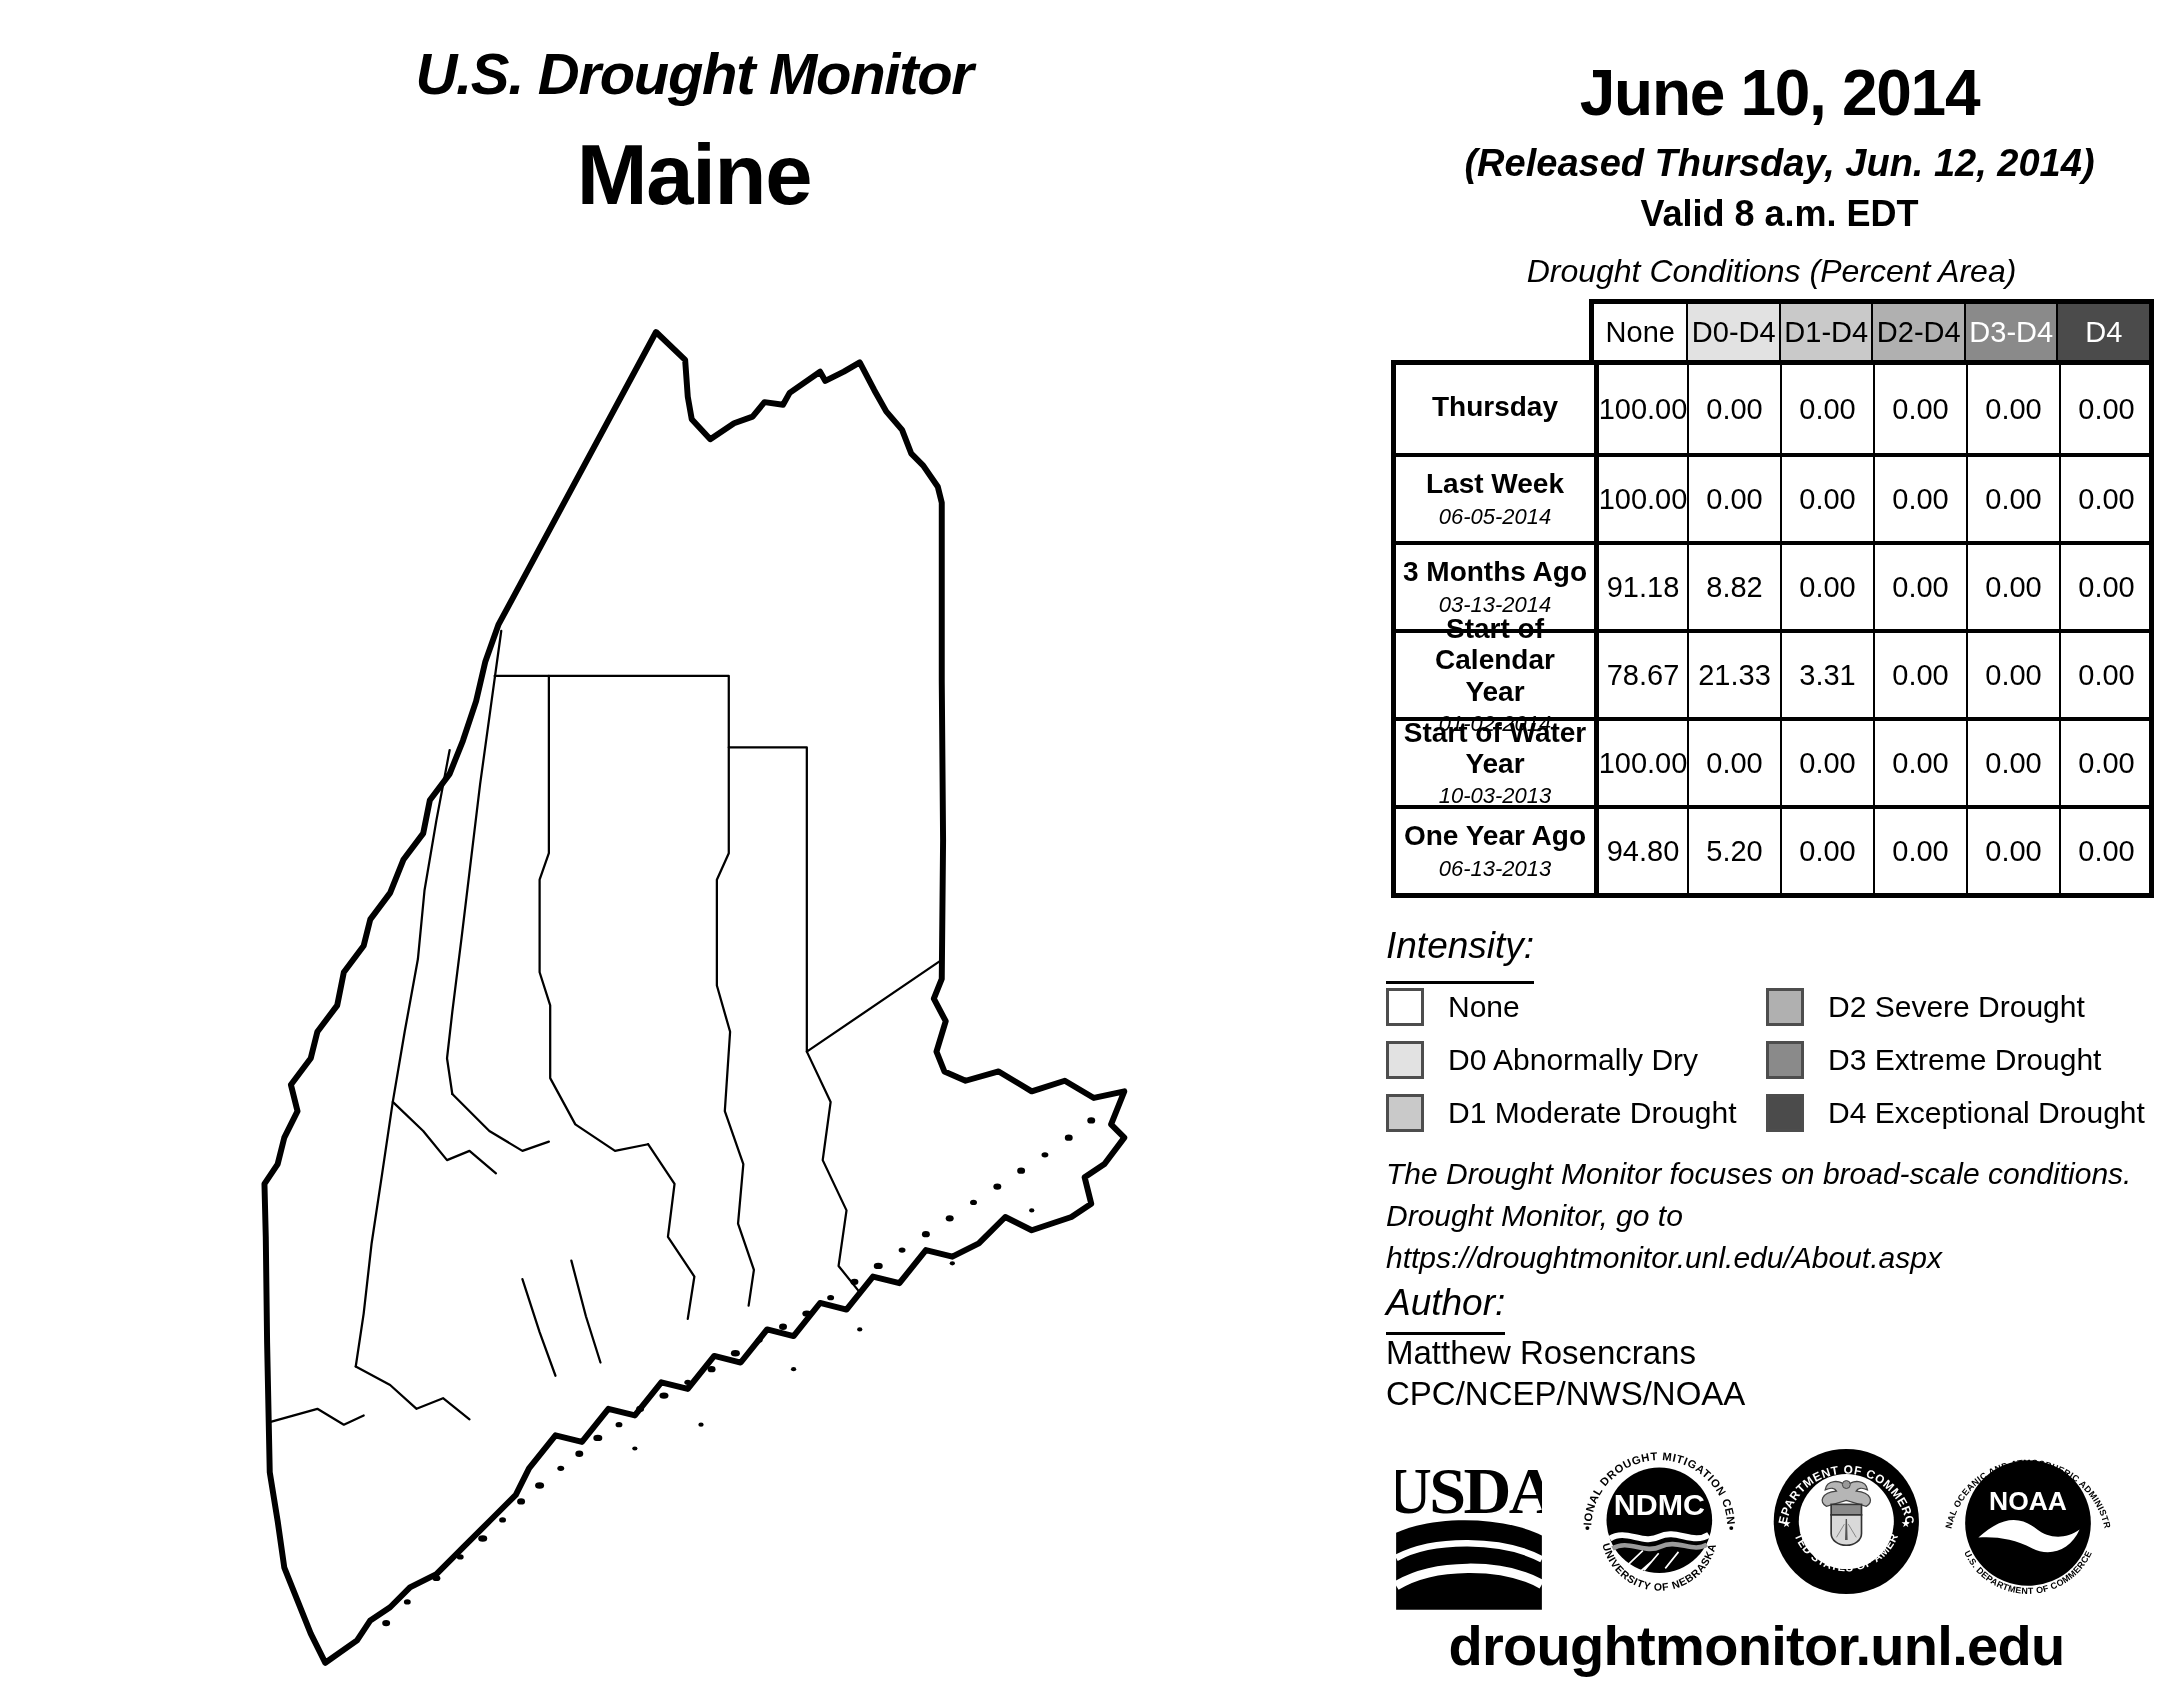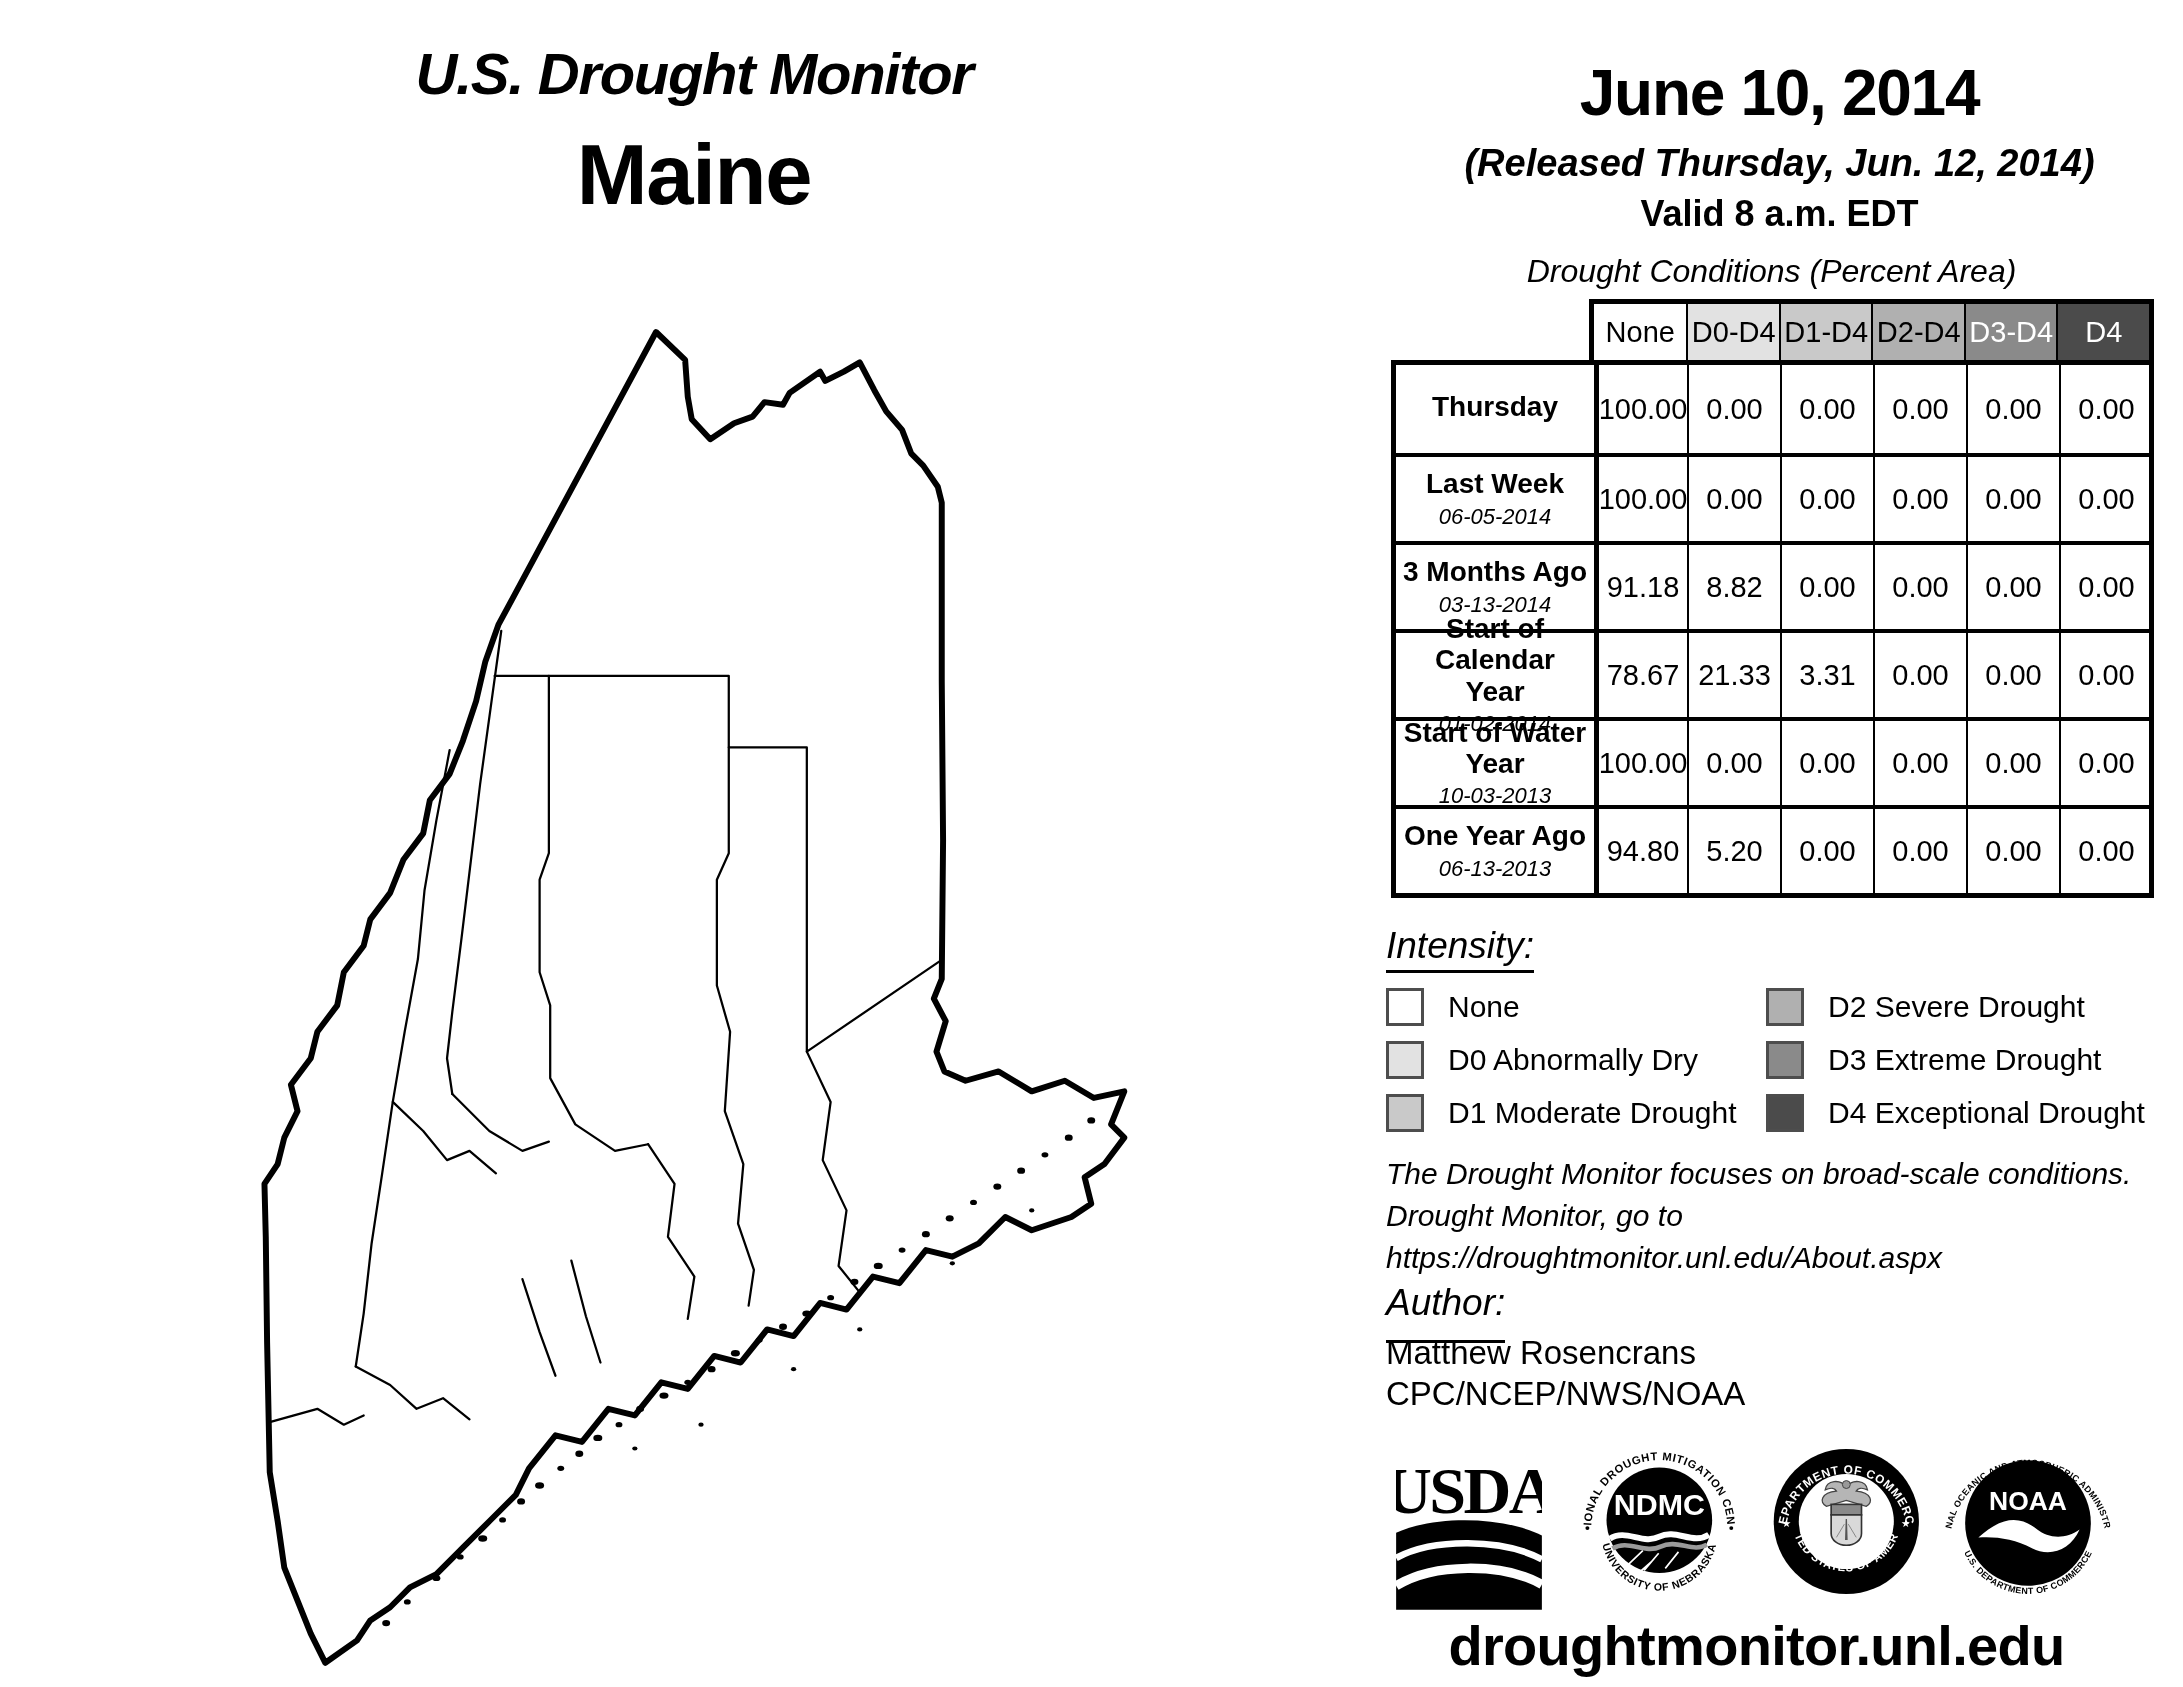--- a/index.html
+++ b/index.html
@@ -31,31 +31,31 @@
   .cell { height:88px; border-top:4px solid #000; display:flex; align-items:center; justify-content:center; }
   .tbody .cell:nth-child(-n+7) { border-top:none; }
   .dcell { border-left:2px solid #000; font-size:29px; }
   .tbody .cell:nth-child(7n+2) { border-left:5.3px solid #000; }
   .lcell { flex-direction:column; padding:0 6.6px; text-align:center; }
   .rlabel { font-size:28px; font-weight:bold; line-height:1.12; }
   .rdate  { font-size:22px; font-style:italic; margin-top:4px; }
 
   
   .ltitle { left:1386px; top:925px; font-size:37px; font-style:italic; font-weight:500;
-            border-bottom:3.3px solid #000; padding-bottom:3px; }
+            border-bottom:3.3px solid #000; padding-bottom:14px; }
   .legend { left:1386px; top:980px; display:grid; grid-template-columns:380px 397px;
             grid-template-rows:repeat(3,53px); grid-auto-flow:column; }
   .litem { display:flex; align-items:center; }
   .swatch { width:38px; height:38px; border:3.3px solid #4d4d4d; margin-right:24px; flex:0 0 auto; }
   .llabel { font-size:30px; }
 
   
   .note { left:1386px; top:1153px; width:794px; font-size:30px; font-style:italic; line-height:1.40; }
   .atitle { left:1386px; top:1282px; font-size:37px; font-style:italic; font-weight:500;
-            border-bottom:3.3px solid #000; padding-bottom:16px; }
+            border-bottom:3.3px solid #000; padding-bottom:8px; }
   .aname { left:1386px; top:1334px; font-size:33px; }
   .aorg  { left:1386px; top:1375px; font-size:33px; }
 
   
   .logo { position:absolute; }
   .url { left:1406px; top:1613px; width:701px; text-align:center; font-size:56px; font-weight:bold;
          letter-spacing:-0.7px; }
 </style>
 </head>
 <body>

